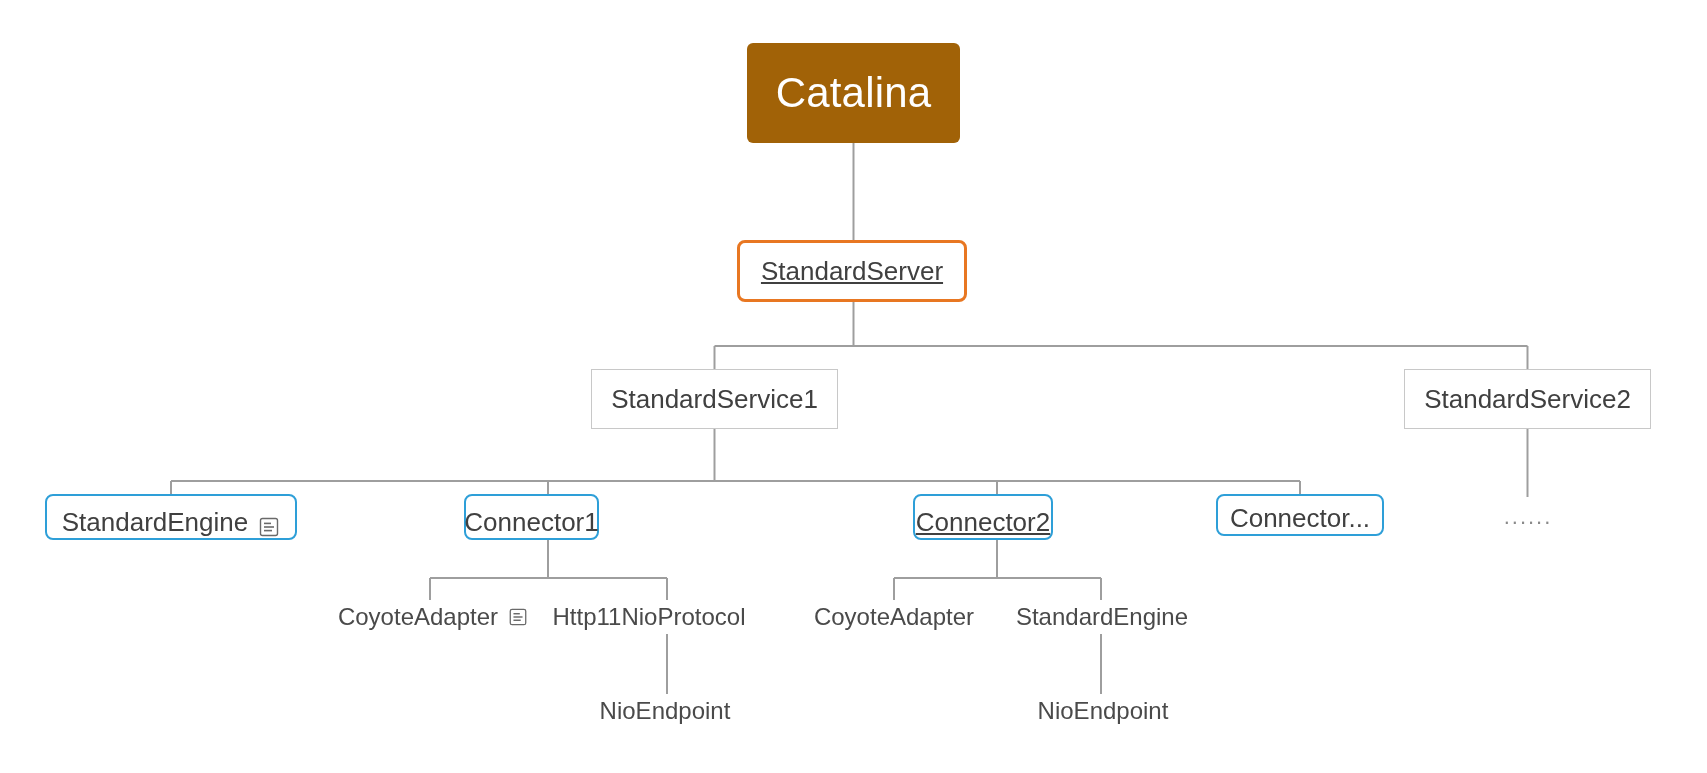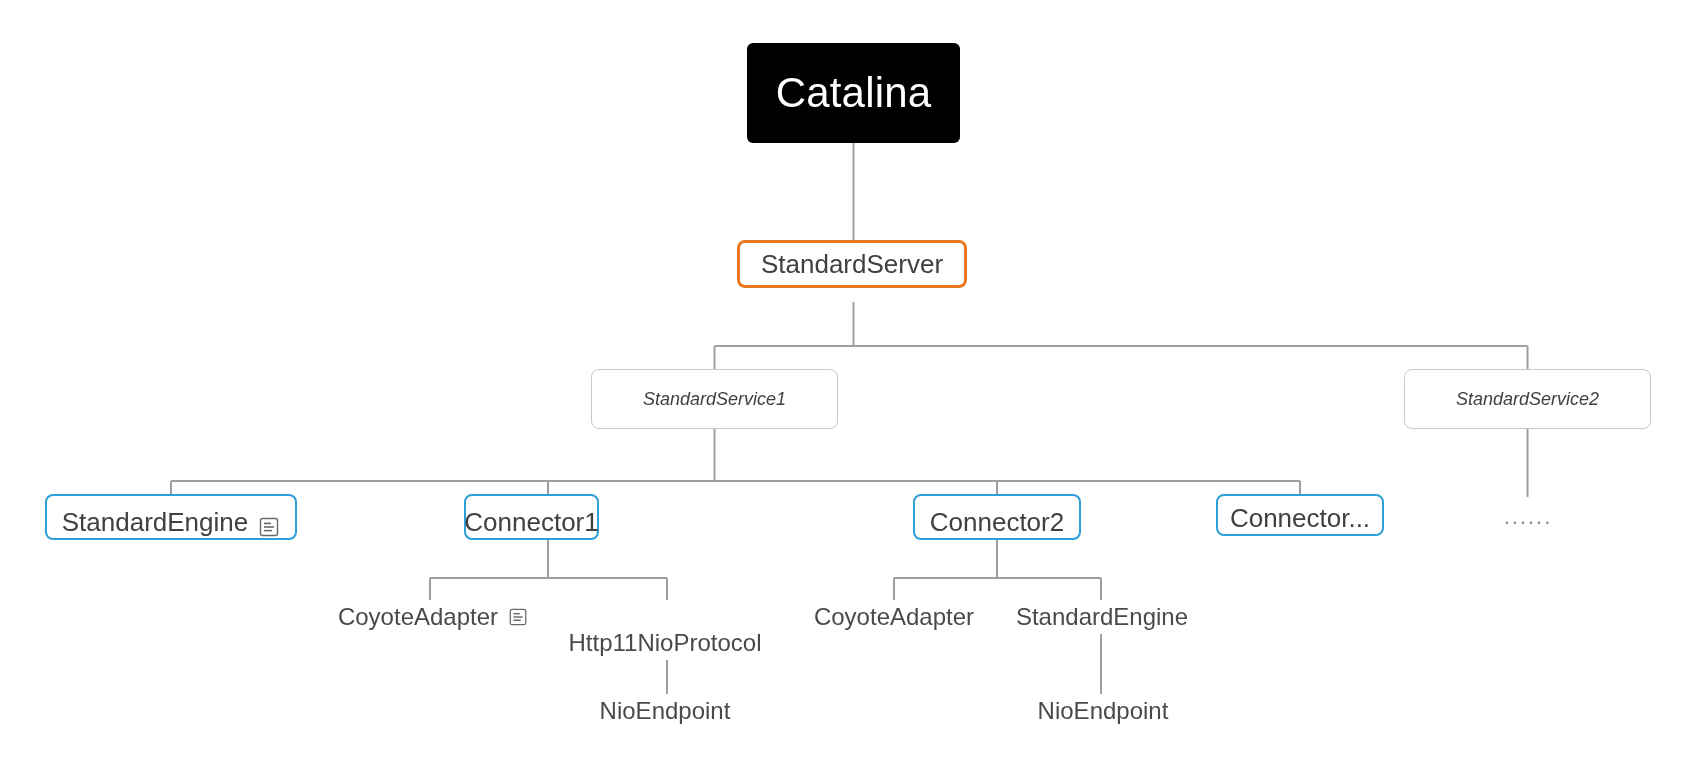--- a/index.html
+++ b/index.html
@@ -36,41 +36,40 @@
     white-space: nowrap;
     color: #404040;
     background: #ffffff;
   }
   .node .label {
     display: inline-block;
   }
 
   
   .node.root {
-    background: #000000;
+    background: #a16207;
     color: #ffffff;
     border-radius: 6px;
     border: none;
     font-size: 42px;
     letter-spacing: 0.2px;
   }
 
   
   .node.orange {
     border: 3px solid #e87722;
     border-radius: 8px;
     font-size: 26px;
   }
 
   
   .node.gray {
     border: 1.5px solid #c8c8c8;
-    border-radius: 8px;
-    font-size: 18px;
-    font-style: italic;
+    border-radius: 0;
+    font-size: 26px;
   }
 
   
   .node.blue {
     border: 2.5px solid #2e9fd8;
     border-radius: 8px;
     font-size: 26px;
     align-items: flex-end;
   }
 
@@ -131,21 +130,21 @@
     <path d="M 1101 578 L 1101 600" fill="none" stroke="#9e9e9e" stroke-width="2"></path>
 
     <path d="M 667 634 L 667 694" fill="none" stroke="#9e9e9e" stroke-width="2"></path>
     <path d="M 1101 634 L 1101 694" fill="none" stroke="#9e9e9e" stroke-width="2"></path>
   </svg>
 
   <div class="node root" style="left: 747px; top: 43px; width: 213px; height: 100px;">
     <span class="label">Catalina</span>
   </div>
 
-  <div class="node orange" style="left: 737px; top: 240px; width: 230px; height: 48px;">
+  <div class="node orange" style="left: 737px; top: 240px; width: 230px; height: 62px; text-decoration: underline;">
     <span class="label">StandardServer</span>
   </div>
 
   <div class="node gray" style="left: 591px; top: 369px; width: 247px; height: 60px;">
     <span class="label">StandardService1</span>
   </div>
 
   <div class="node gray" style="left: 1404px; top: 369px; width: 247px; height: 60px;">
     <span class="label">StandardService2</span>
   </div>
@@ -159,21 +158,21 @@
         <rect x="6" y="10.2" width="10" height="1.6" fill="#6a6a6a"></rect>
         <rect x="6" y="13.8" width="8" height="1.6" fill="#6a6a6a"></rect>
       </svg>
     </span>
   </div>
 
   <div class="node blue" style="left: 464px; top: 494px; width: 135px; height: 46px;">
     <span class="label">Connector1</span>
   </div>
 
-  <div class="node blue" style="left: 913px; top: 494px; width: 168px; height: 46px;">
+  <div class="node blue" style="left: 913px; top: 494px; width: 140px; height: 46px; text-decoration: underline;">
     <span class="label">Connector2</span>
   </div>
 
   <div class="node blue" style="left: 1216px; top: 494px; width: 168px; height: 42px;">
     <span class="label">Connector...</span>
   </div>
 
   <div class="node dots" style="left: 1478px; top: 500px; width: 100px; height: 34px;">
     <span class="label">......</span>
   </div>
@@ -183,21 +182,21 @@
     <span class="doc-icon">
       <svg width="20" height="20" viewBox="0 0 22 22">
         <rect x="2.5" y="2.5" width="17" height="17" rx="2" ry="2" fill="#ffffff" stroke="#6a6a6a" stroke-width="1.4"></rect>
         <rect x="6" y="6.6" width="7" height="1.6" fill="#6a6a6a"></rect>
         <rect x="6" y="10.2" width="10" height="1.6" fill="#6a6a6a"></rect>
         <rect x="6" y="13.8" width="8" height="1.6" fill="#6a6a6a"></rect>
       </svg>
     </span>
   </div>
 
-  <div class="node bare" style="left: 558px; top: 600px; width: 214px; height: 34px; margin-top: 26px;">
+  <div class="node bare" style="left: 542px; top: 600px; width: 214px; height: 34px;">
     <span class="label">Http11NioProtocol</span>
   </div>
 
   <div class="node bare" style="left: 804px; top: 600px; width: 180px; height: 34px;">
     <span class="label">CoyoteAdapter</span>
   </div>
 
   <div class="node bare" style="left: 1012px; top: 600px; width: 180px; height: 34px;">
     <span class="label">StandardEngine</span>
   </div>

